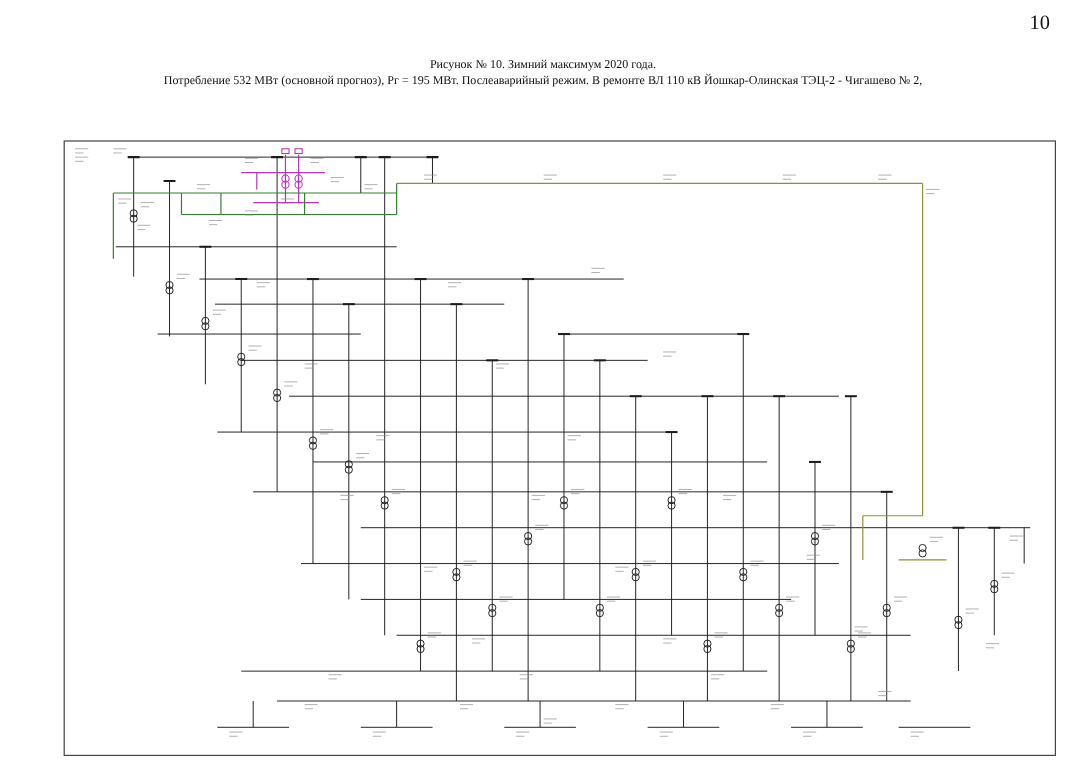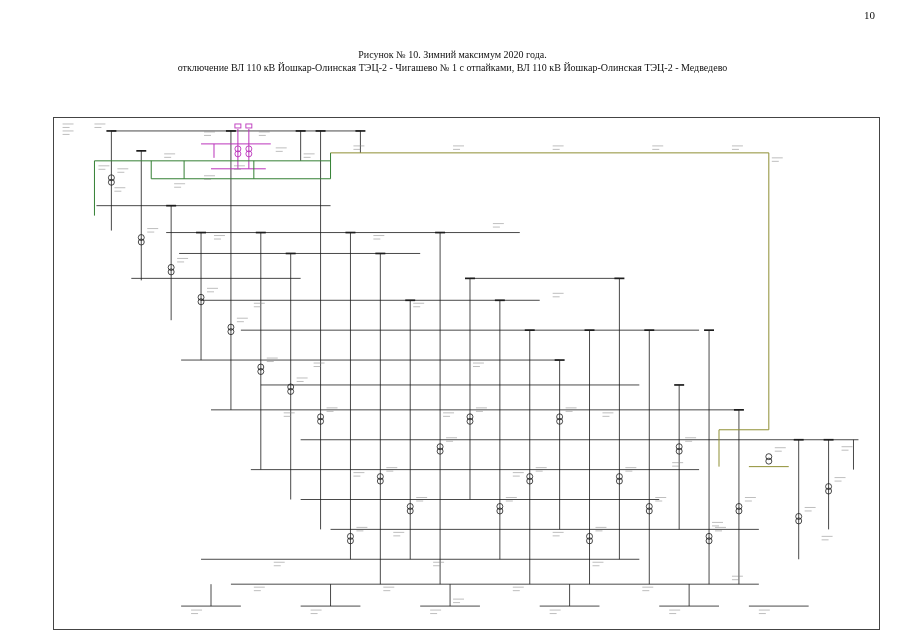--- a/index.html
+++ b/index.html
@@ -1,21 +1,21 @@
 <!DOCTYPE html>
 <html style="--c-line: #1c1c1c; --c-magenta: #bb33bb; --c-green: #338033; --c-olive: #8f8f33; --c-label: #8a8a8a;"><head>
 <meta charset="utf-8">
 <style>
   html,body{margin:0;padding:0;}
   body{
     width:905px;height:640px;background:#ffffff;position:relative;overflow:hidden;
     font-family:"Liberation Serif","DejaVu Serif",serif;color:#111;
   }
   .page-number{
-    position:absolute;top:9px;right:30px;font-size:11px;color:#111;
+    position:absolute;top:9px;right:30px;font-size:17px;color:#111;
   }
   .caption{
     position:absolute;top:49px;left:0;width:905px;text-align:center;
     font-size:10px;line-height:12.5px;color:#111;
   }
   .diagram-frame{
     position:absolute;left:53px;top:117px;width:827px;height:513px;
     border:1px solid #444;box-sizing:border-box;background:#fff;
   }
   .diagram-frame svg{position:absolute;left:0;top:0;width:100%;height:100%;}
@@ -28,21 +28,21 @@
   .sym{stroke:var(--c-line,#1c1c1c);stroke-width:.8;fill:none;}
   .symm{stroke:var(--c-magenta,#bb33bb);stroke-width:.9;fill:none;}
 </style>
 </head>
 <body>
 
 <div class="page-number">10</div>
 
 <div class="caption">
   <div>Рисунок № 10. Зимний максимум 2020 года.</div>
-  <div>отключение ВЛ 110 кВ Йошкар-Олинская ТЭЦ-2 - Чигашево № 1 с отпайками, ВЛ 110 кВ Йошкар-Олинская ТЭЦ-2 - Медведево</div>
+  <div>Потребление 532 МВт (основной прогноз), Рг = 195 МВт. Послеаварийный режим. В ремонте ВЛ 110 кВ Йошкар-Олинская ТЭЦ-2 - Чигашево № 2,</div>
 </div>
 
 <div class="diagram-frame">
 <svg viewBox="0 0 827 513">
   <defs>
     <g id="t2">
           <circle class="sym" cx="0" cy="0" r="3"></circle>
           <circle class="sym" cx="0" cy="4.5" r="3"></circle>
         </g>
     <g id="lb">

